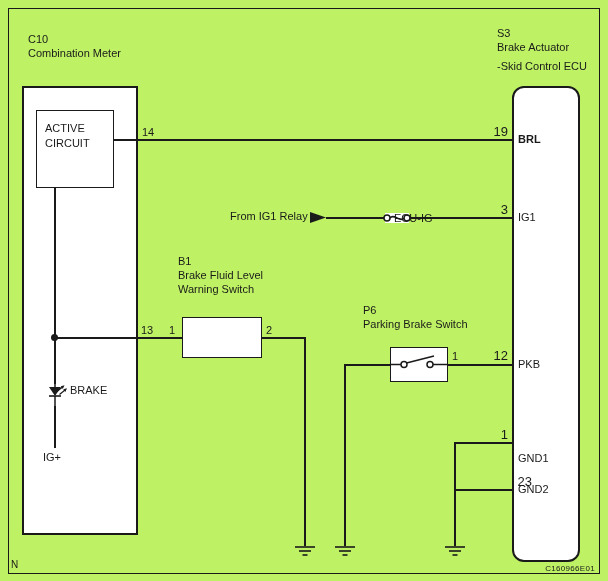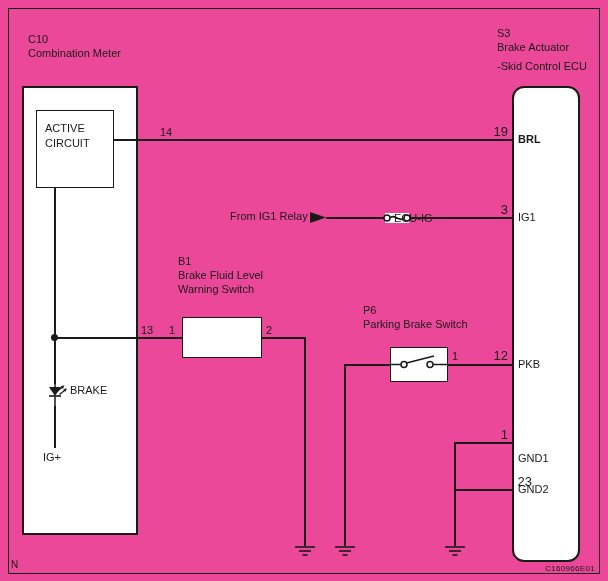--- a/index.html
+++ b/index.html
@@ -1,16 +1,16 @@
 <!DOCTYPE html>
 <html><head>
 <meta charset="utf-8">
 <style>
   html,body{margin:0;padding:0;background:#ffffff;}
-  .stage{position:relative;width:608px;height:581px;background:#ec4899;
+  .stage{position:relative;width:608px;height:581px;background:#bef264;
          font-family:"Liberation Sans",sans-serif;color:#1a1a1a;overflow:hidden;}
   .frame{position:absolute;left:8px;top:8px;width:590px;height:564px;border:1px solid #1a1a1a;}
   .lbl{position:absolute;font-size:11px;line-height:12px;white-space:nowrap;color:#1a1a1a;}
   .pin-r{position:absolute;font-size:13px;line-height:12px;width:30px;text-align:right;white-space:nowrap;color:#1a1a1a;}
   .hline{position:absolute;height:1.5px;background:#1a1a1a;}
   .vline{position:absolute;width:1.5px;background:#1a1a1a;}
   .box{position:absolute;border:1.5px solid #1a1a1a;background:#ffffff;box-sizing:border-box;}
   .box2{position:absolute;border:2px solid #1a1a1a;background:#ffffff;box-sizing:border-box;}
   .dot{position:absolute;width:7px;height:7px;border-radius:50%;background:#1a1a1a;}
   .svgicon{position:absolute;}
@@ -89,21 +89,21 @@
   <svg class="svgicon" style="left:444px;top:545px;" width="22" height="13" viewBox="0 0 22 13">
     <line x1="1" y1="2" x2="21" y2="2" stroke="#1a1a1a" stroke-width="1.6"></line>
     <line x1="5" y1="6" x2="17" y2="6" stroke="#1a1a1a" stroke-width="1.6"></line>
     <line x1="8.5" y1="10" x2="13.5" y2="10" stroke="#1a1a1a" stroke-width="1.6"></line>
   </svg>
 
   <span class="lbl" style="left:28px;top:33px;">C10</span>
   <span class="lbl" style="left:28px;top:47px;">Combination Meter</span>
   <span class="lbl" style="left:45px;top:122px;">ACTIVE</span>
   <span class="lbl" style="left:45px;top:137px;">CIRCUIT</span>
-  <span class="lbl" style="left:142px;top:126px;margin-left:18px;">14</span>
+  <span class="lbl" style="left:142px;top:126px;">14</span>
   <span class="lbl" style="left:141px;top:324px;">13</span>
   <span class="lbl" style="left:70px;top:384px;">BRAKE</span>
   <span class="lbl" style="left:43px;top:451px;">IG+</span>
 
   <span class="lbl" style="left:497px;top:27px;">S3</span>
   <span class="lbl" style="left:497px;top:41px;">Brake Actuator</span>
   <span class="lbl" style="left:497px;top:60px;">-Skid Control ECU</span>
 
   <span class="pin-r" style="left:478px;top:126px;">19</span>
   <span class="lbl" style="left:518px;top:133px;font-weight:bold;">BRL</span>

